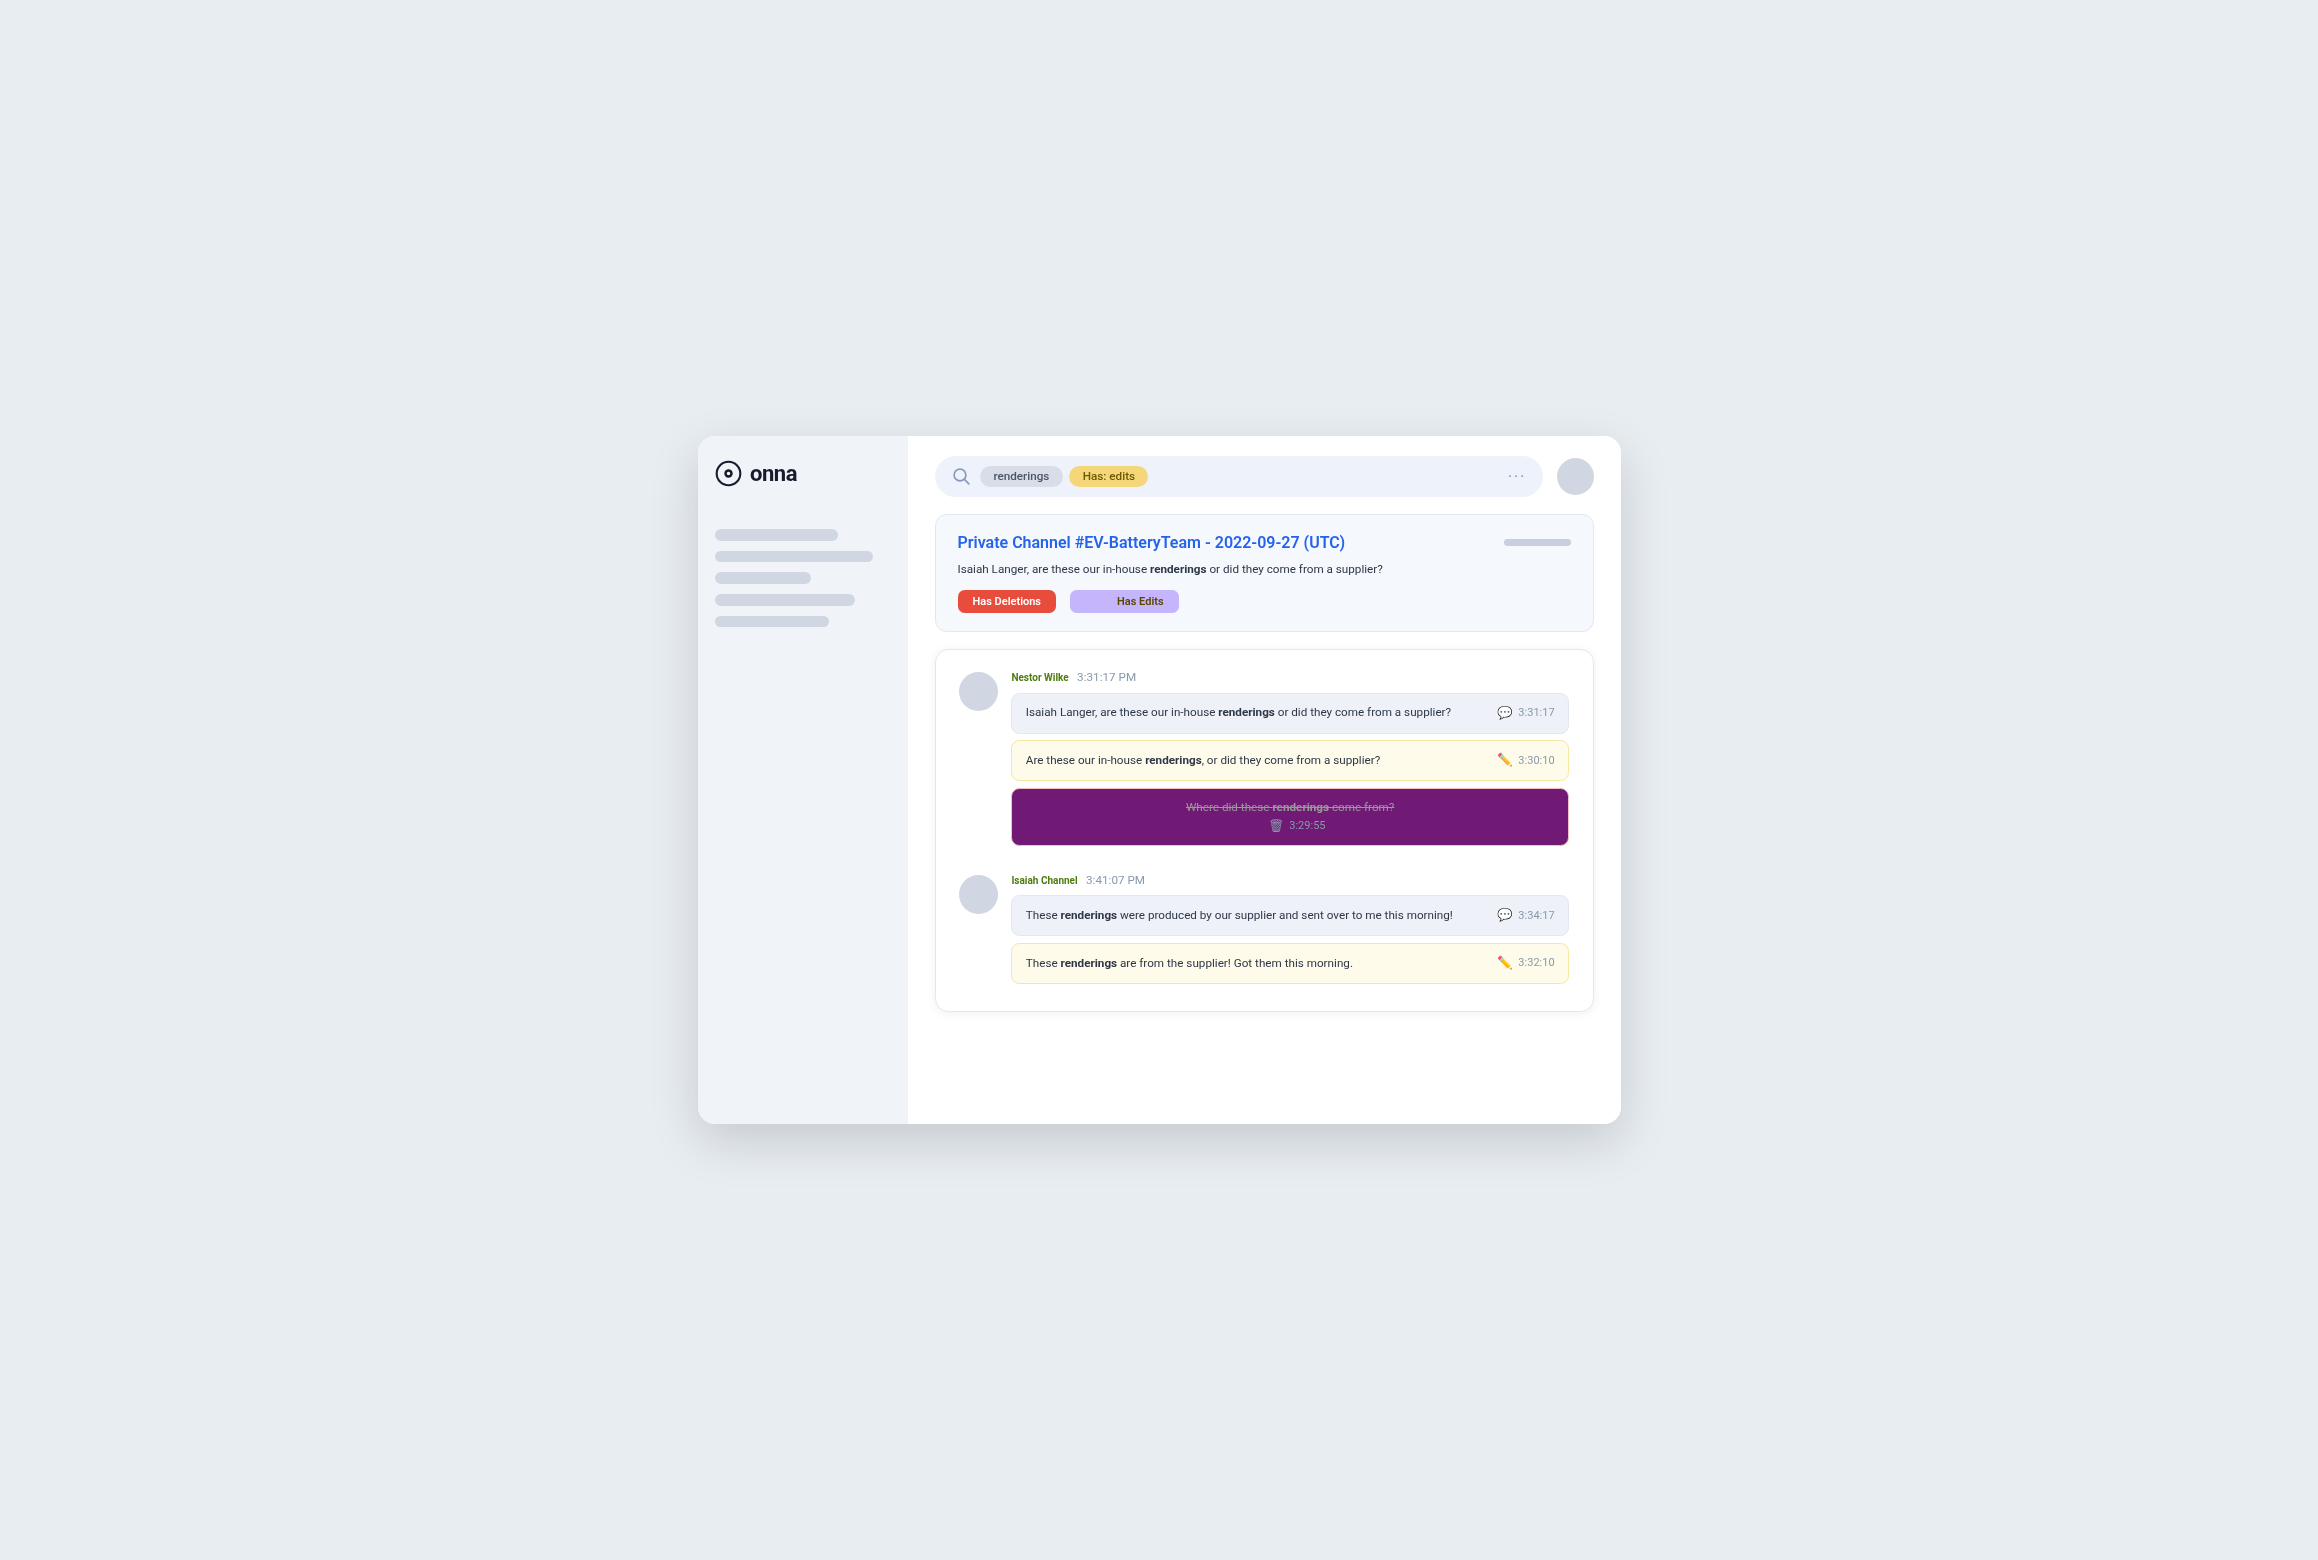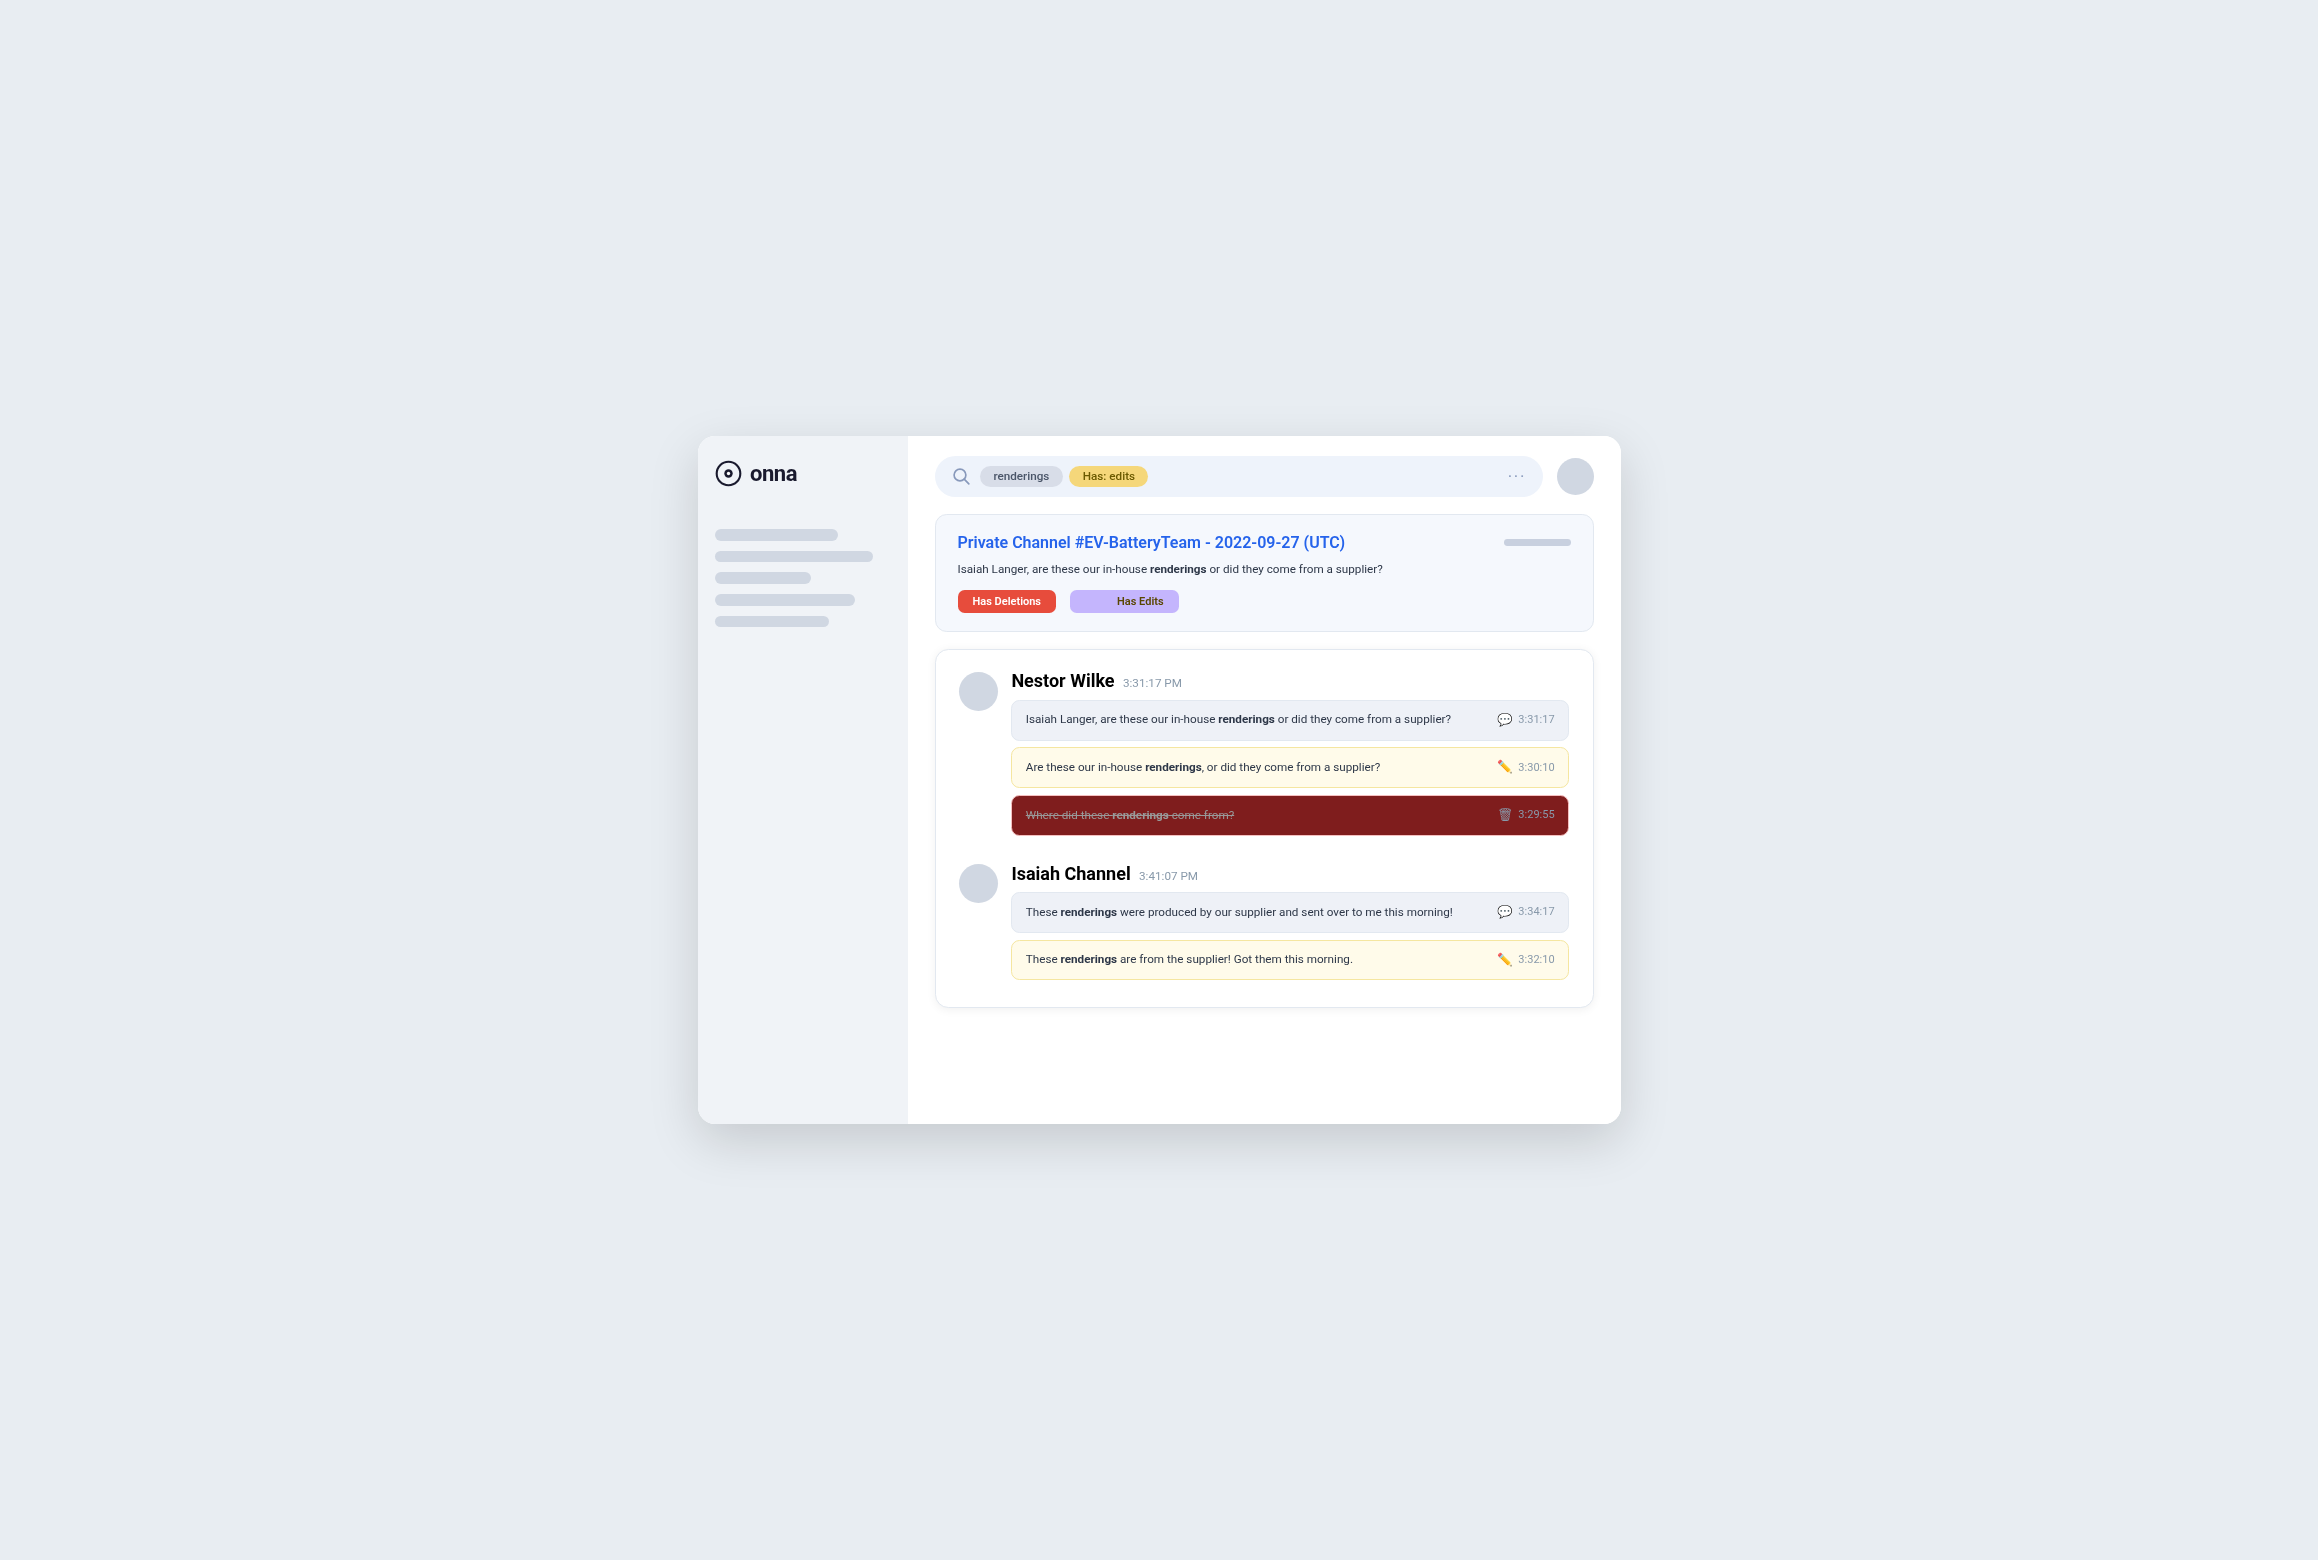--- a/index.html
+++ b/index.html
@@ -235,23 +235,23 @@
     }
 
     .message-author-line {
       display: flex;
       align-items: baseline;
       gap: 8.4px;
       margin-bottom: 8.4px;
     }
 
     .message-author {
-      font-size: 18px;
+      font-size: 10px;
       font-weight: 700;
-      color: #000000;
+      color: #4d7c0f;
     }
 
     .message-time-main {
       font-size: 11.7px;
       color: #8899aa;
     }
 
     .message-bubble {
       display: flex;
       align-items: center;
@@ -268,22 +268,23 @@
       background: #eef1f7;
       border: 0.8px solid #e2e8f0;
     }
 
     .bubble-yellow {
       background: #fffbea;
       border: 0.8px solid #f5e6a0;
     }
 
     .bubble-pink {
-      background: #7f1d1d;
+      background: #701a75;
       border: 0.8px solid #f5c0c0;
+      flex-direction: column;
     }
 
     .bubble-text {
       flex: 1;
     }
 
     .bubble-text strong {
       font-weight: 700;
     }
 

